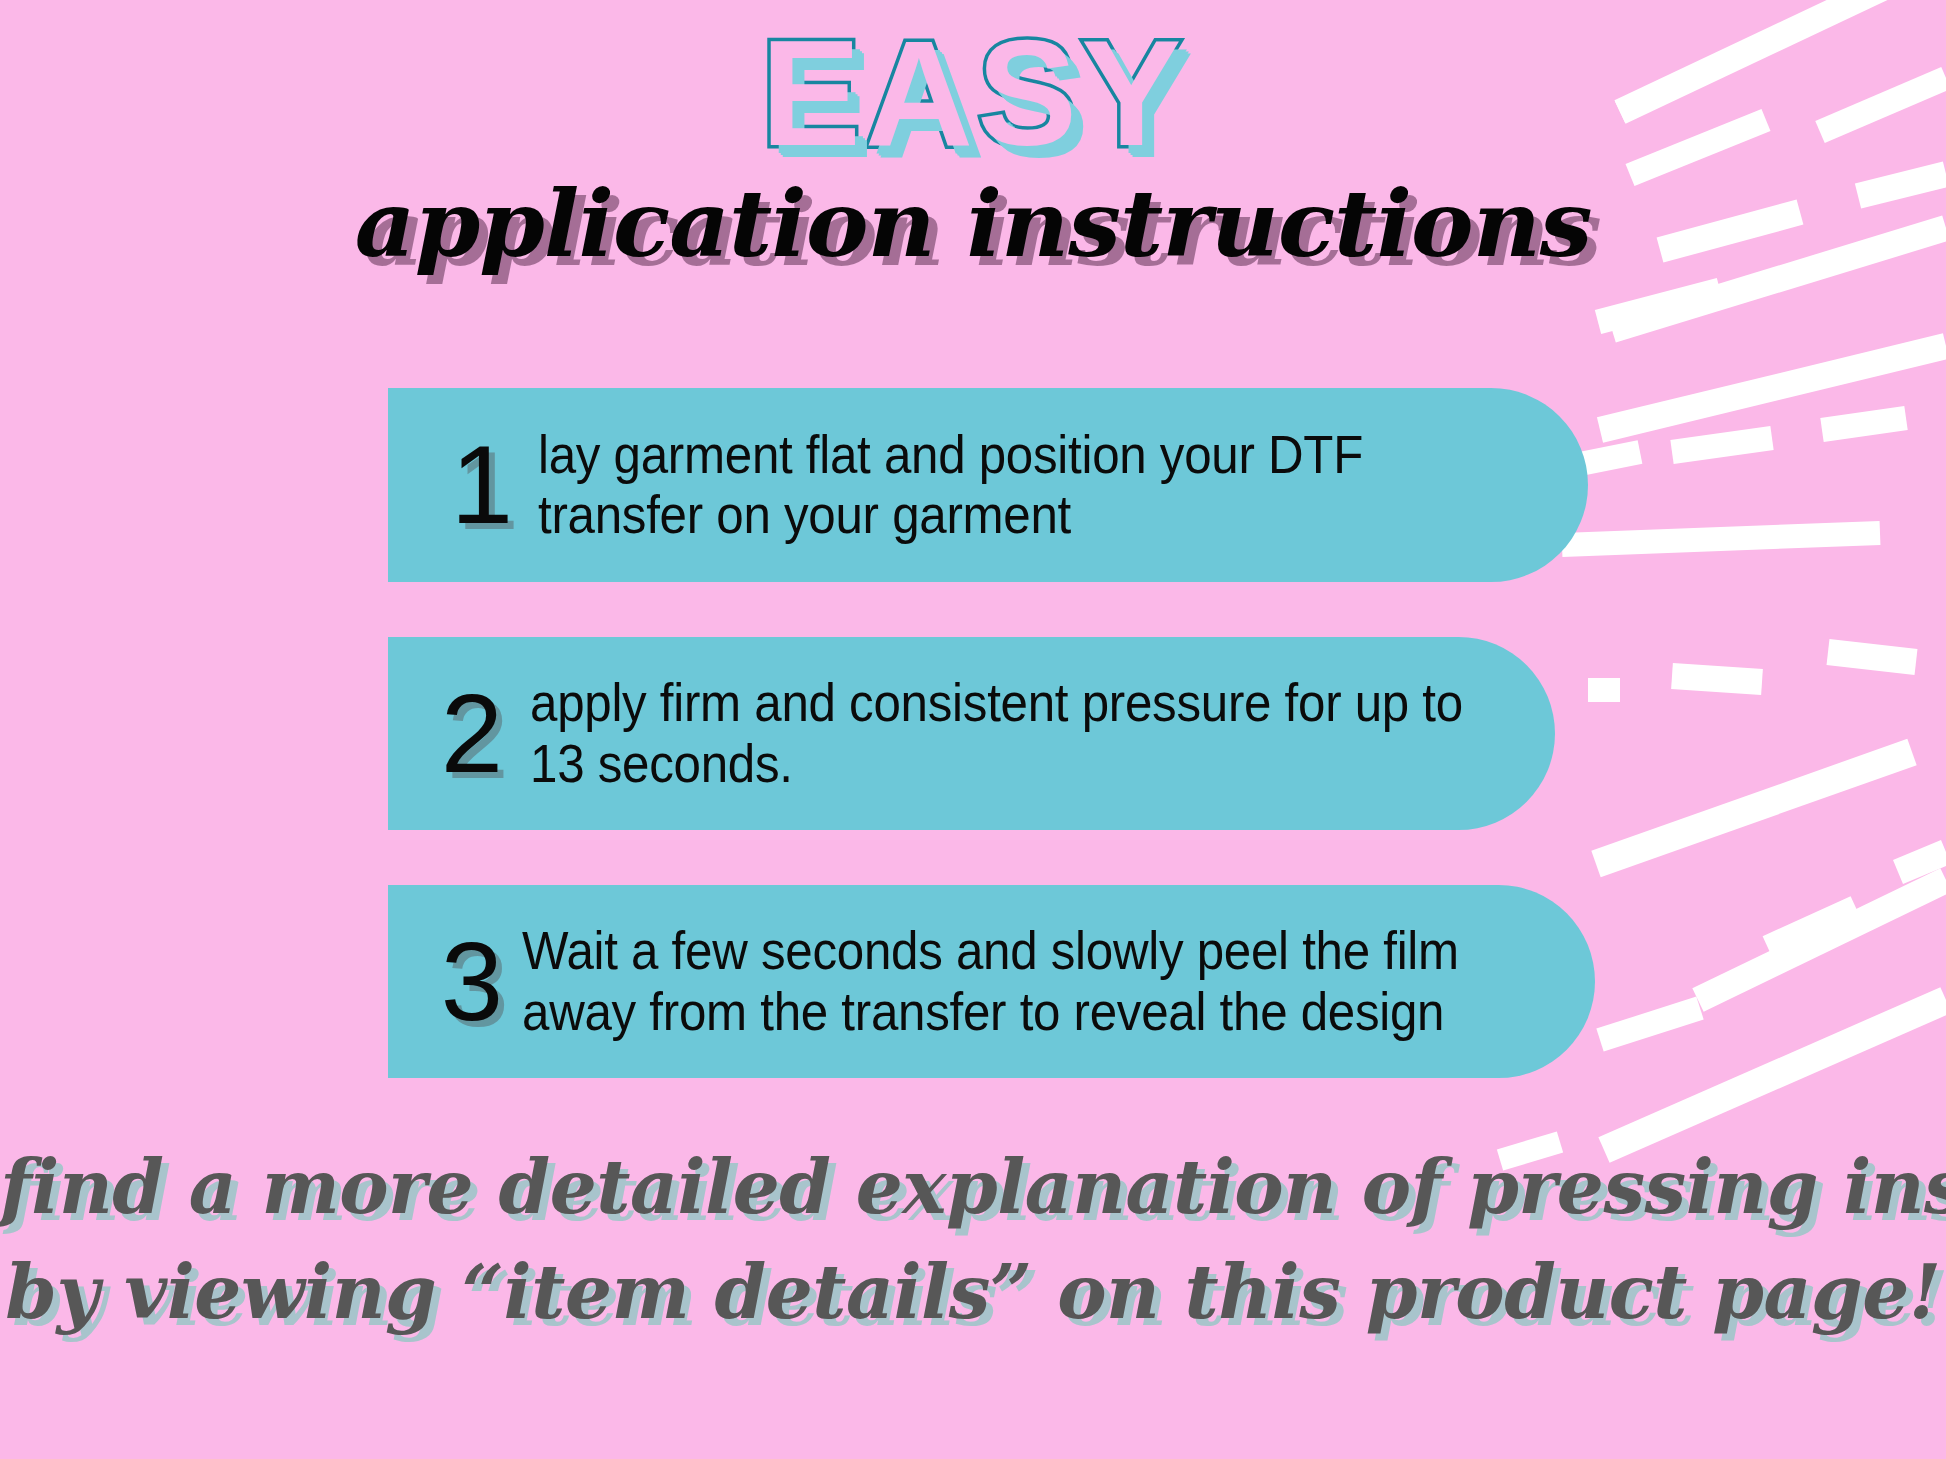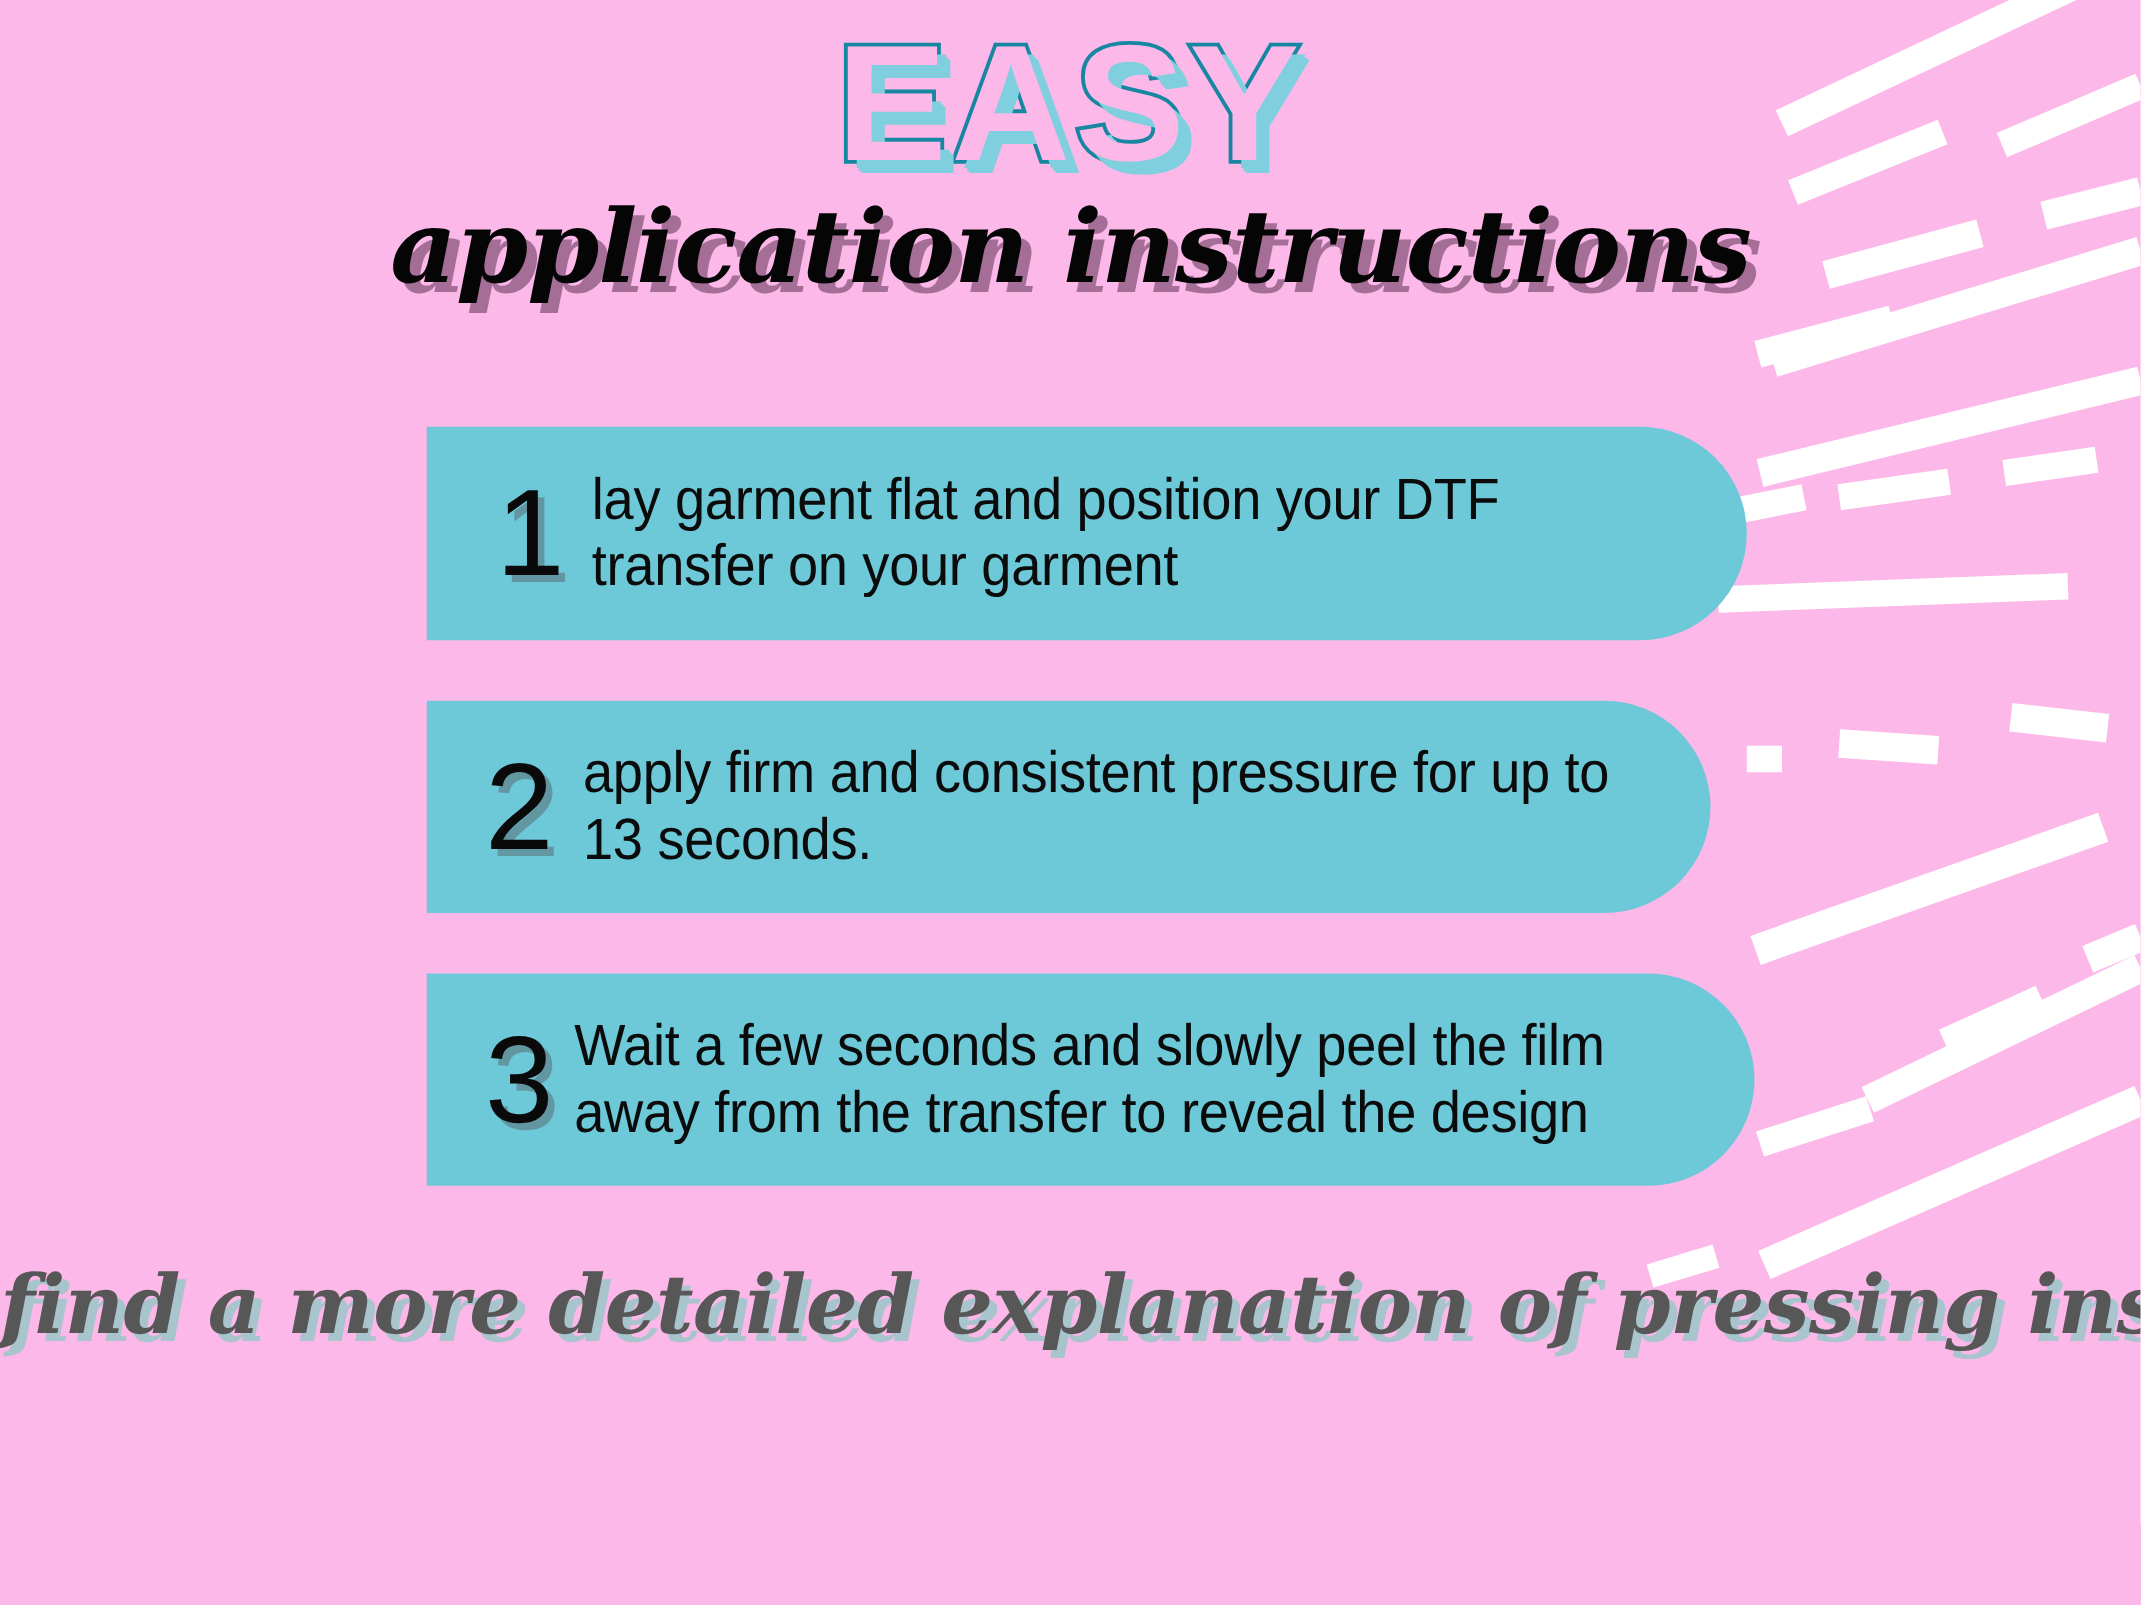--- a/index.html
+++ b/index.html
@@ -182,15 +182,16 @@
     <span class="step-text">apply firm and consistent pressure for up to 13 seconds.</span>
   </div>
 
   <div class="pill" id="pill-3">
     <span class="step-number">3</span>
     <span class="step-text">Wait a few seconds and slowly peel the film away from the transfer to reveal the design</span>
   </div>
 
   <div id="footer">
     <div class="footer-line" id="footer-line-1">find a more detailed explanation of pressing instructions</div>
+    <div class="footer-line" id="footer-line-2">by viewing “item details” on this product page!</div>
   </div>
 
 </div>
 
 </body></html>

